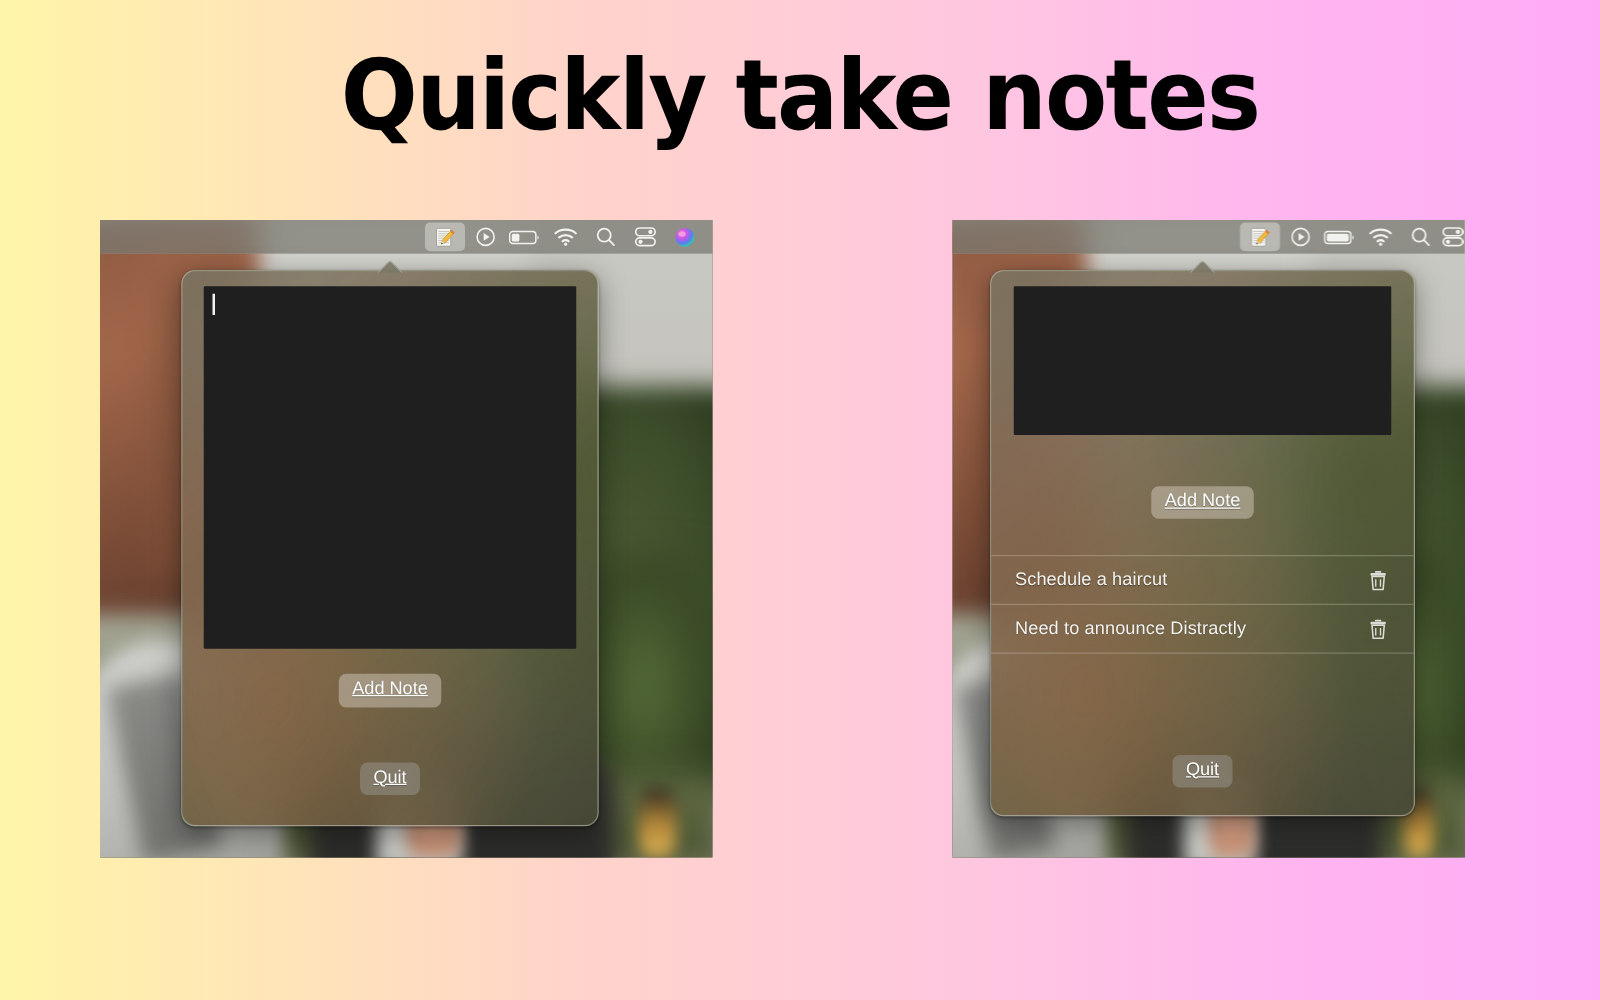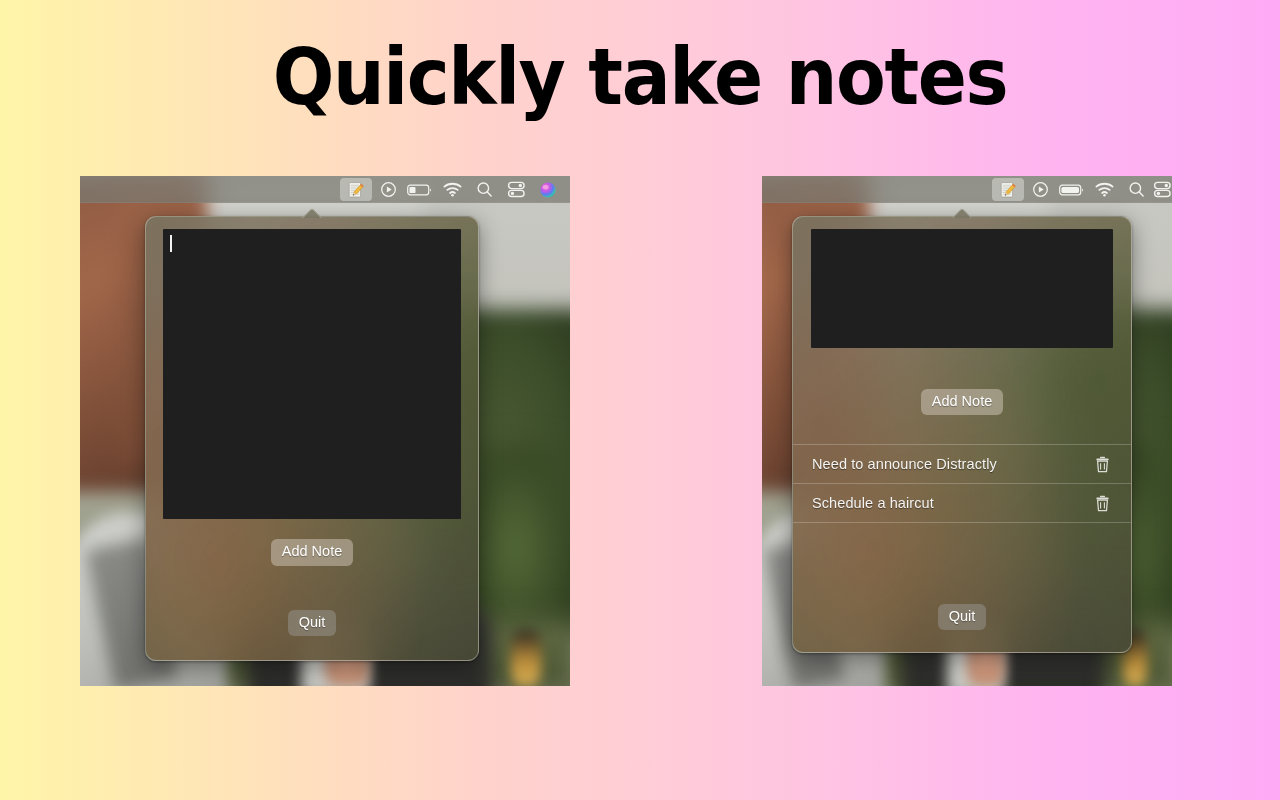--- a/index.html
+++ b/index.html
@@ -229,20 +229,21 @@
     font-family: "Liberation Sans", sans-serif;
     font-size: 14.5px;
     font-weight: 500;
     color: #ffffff;
     text-align: center;
     border-radius: 6px;
     padding: 4px 11px 5px;
     line-height: 1.2;
     white-space: nowrap;
     user-select: none;
+    text-decoration: underline;
   }
   .btn-add {
     background: rgba(205,196,182,0.52);
     text-shadow: 0 0.5px 1px rgba(0,0,0,0.35);
   }
   .btn-quit {
     background: rgba(150,146,138,0.55);
     text-shadow: 0 0.5px 1px rgba(0,0,0,0.35);
   }
   .center-row {
@@ -518,44 +519,44 @@
     <div class="pop-inner">
       <div class="note-input" style="margin:12px 18px 0 18px; height:119px;"></div>
 
       <div class="center-row" style="margin-top:41px;">
         <div class="btn btn-add">Add Note</div>
       </div>
 
       <div class="note-list" style="margin-top:29px;">
 
         <div class="note-row">
+          <span class="note-text">Schedule a haircut</span>
+          <span class="trash-btn">
+            <svg width="15" height="17" viewBox="0 0 15 17">
+              <rect x="5.0" y="0.7" width="5.0" height="1.5" rx="0.5" fill="#e9e9e4"></rect>
+              <rect x="1.4" y="2.4" width="12.2" height="2.1" rx="0.7" fill="#e9e9e4"></rect>
+              <path d="M2.6 5.2 H12.4 L11.5 15.6 H3.5 Z" fill="none" stroke="#e9e9e4" stroke-width="1.25" stroke-linejoin="round"></path>
+              <line x1="5.6" y1="7.3" x2="5.6" y2="13.4" stroke="#e9e9e4" stroke-width="1.1"></line>
+              <line x1="9.4" y1="7.3" x2="9.4" y2="13.4" stroke="#e9e9e4" stroke-width="1.1"></line>
+            </svg>
+          </span>
+        </div>
+
+        <div class="note-row">
           <span class="note-text">Need to announce Distractly</span>
           <span class="trash-btn">
             <svg width="15" height="17" viewBox="0 0 15 17">
               <rect x="5.0" y="0.7" width="5.0" height="1.5" rx="0.5" fill="#e9e9e4"></rect>
               <rect x="1.4" y="2.4" width="12.2" height="2.1" rx="0.7" fill="#e9e9e4"></rect>
               <path d="M2.6 5.2 H12.4 L11.5 15.6 H3.5 Z" fill="none" stroke="#e9e9e4" stroke-width="1.25" stroke-linejoin="round"></path>
               <line x1="5.6" y1="7.3" x2="5.6" y2="13.4" stroke="#e9e9e4" stroke-width="1.1"></line>
               <line x1="9.4" y1="7.3" x2="9.4" y2="13.4" stroke="#e9e9e4" stroke-width="1.1"></line>
             </svg>
           </span>
         </div>
-
-        <div class="note-row">
-          <span class="note-text">Schedule a haircut</span>
-          <span class="trash-btn">
-            <svg width="15" height="17" viewBox="0 0 15 17">
-              <rect x="5.0" y="0.7" width="5.0" height="1.5" rx="0.5" fill="#e9e9e4"></rect>
-              <rect x="1.4" y="2.4" width="12.2" height="2.1" rx="0.7" fill="#e9e9e4"></rect>
-              <path d="M2.6 5.2 H12.4 L11.5 15.6 H3.5 Z" fill="none" stroke="#e9e9e4" stroke-width="1.25" stroke-linejoin="round"></path>
-              <line x1="5.6" y1="7.3" x2="5.6" y2="13.4" stroke="#e9e9e4" stroke-width="1.1"></line>
-              <line x1="9.4" y1="7.3" x2="9.4" y2="13.4" stroke="#e9e9e4" stroke-width="1.1"></line>
-            </svg>
-          </span>
-        </div>
       </div>
 
       <div class="spacer"></div>
 
       <div class="center-row" style="margin-bottom:22px;">
         <div class="btn btn-quit">Quit</div>
       </div>
     </div>
   </div>
 </div>

